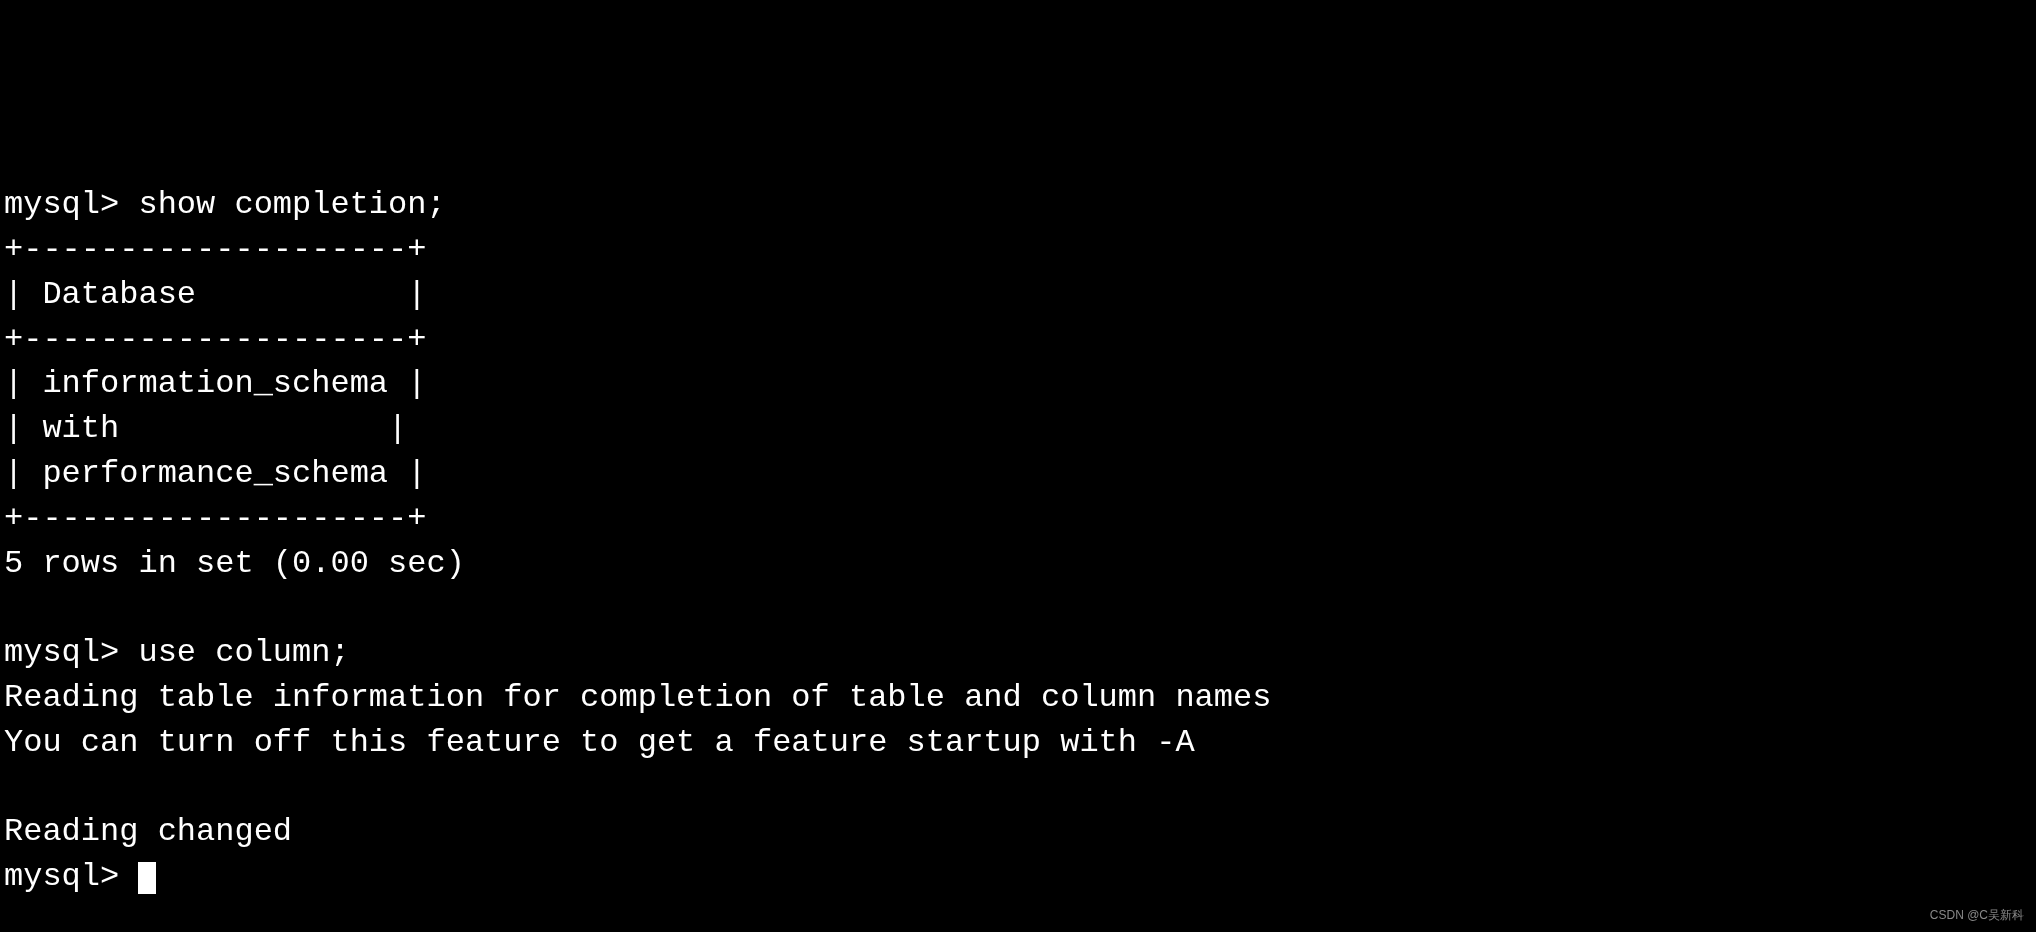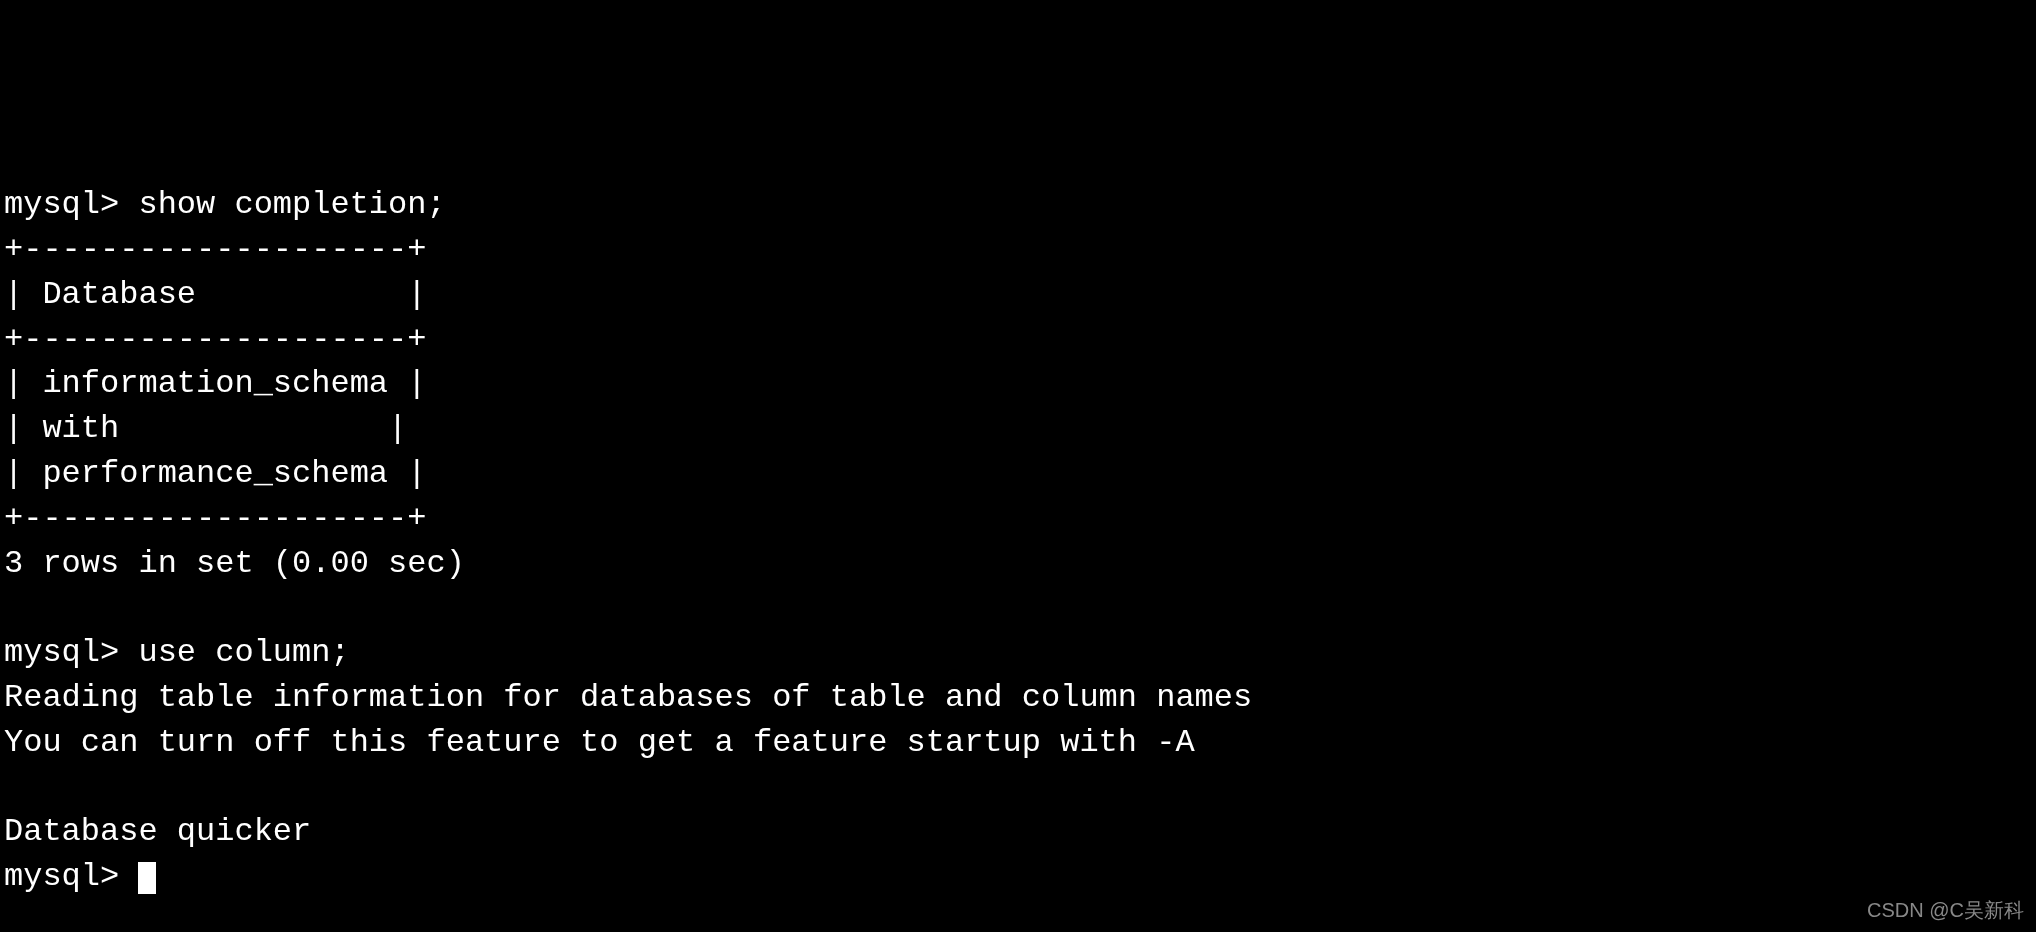--- a/index.html
+++ b/index.html
@@ -28,45 +28,45 @@
       background-color: #ffffff;
       width: 0.55em;
       height: 1em;
       vertical-align: text-bottom;
       margin-bottom: 0.05em;
     }
     .watermark {
       position: absolute;
       bottom: 8px;
       right: 12px;
-      font-size: 20px;
+      font-size: 12px;
       color: #888888;
       font-family: Arial, sans-serif;
       white-space: nowrap;
       text-align: right;
     }
   </style>
 </head>
 <body>
 
 
 
 <div class="terminal"><span><span>mysql&gt; </span><span>show completion;</span></span>
 <span>+--------------------+</span>
 <span>| Database           |</span>
 <span>+--------------------+</span>
 <span>| information_schema |</span>
 <span>| with              |</span>
 <span>| performance_schema |</span>
 <span>+--------------------+</span>
-<span>3 rows in set (0.00 sec)</span>
+<span>5 rows in set (0.00 sec)</span>
 <span></span>
 <span><span>mysql&gt; </span><span>use column;</span></span>
-<span>Reading table information for databases of table and column names</span>
+<span>Reading table information for completion of table and column names</span>
 <span>You can turn off this feature to get a feature startup with -A</span>
 <span></span>
-<span>Database quicker</span>
+<span>Reading changed</span>
 <span><span>mysql&gt; </span><span class="cursor"></span></span></div>
 
 <div class="watermark">CSDN @C吴新科</div>
 
 
 
 
 </body></html>

